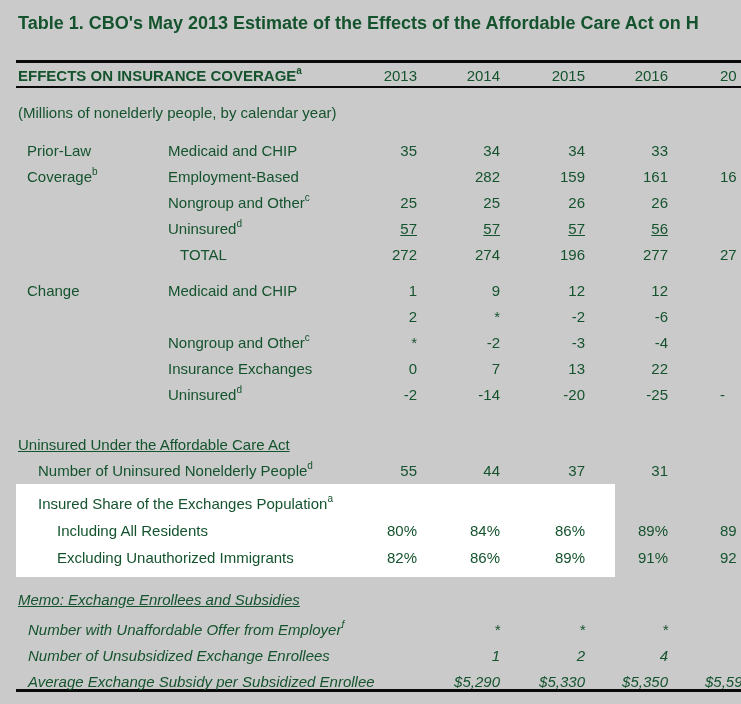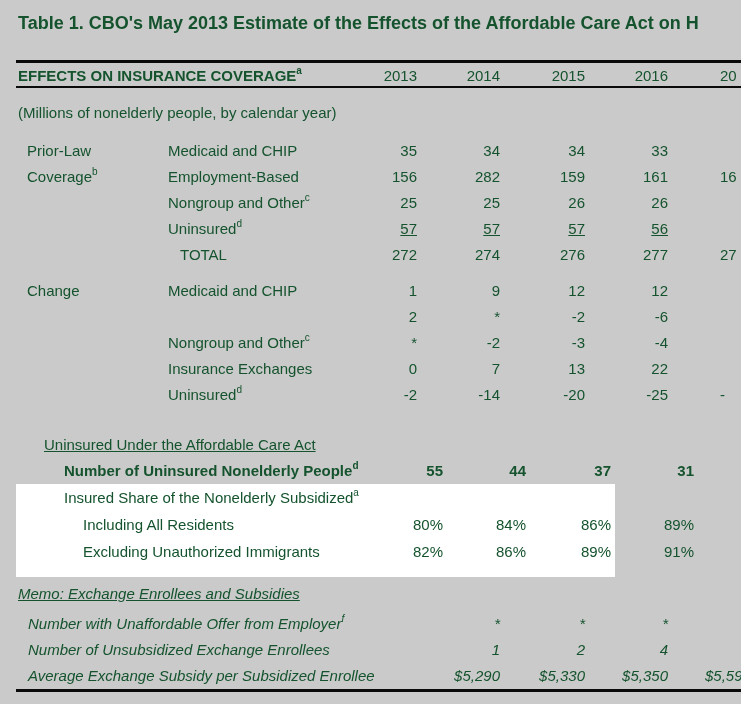--- a/index.html
+++ b/index.html
@@ -38,25 +38,25 @@
   .lbl.heading{left:18px;}
   .heading-text{text-decoration:underline;}
   sup{font-size:10px;line-height:0;position:relative;top:-1px;}
   .v{position:absolute;top:0;width:83px;text-align:right;white-space:nowrap;}
   .v1{left:334px;}
   .v2{left:417px;}
   .v3{left:502px;}
   .v4{left:585px;}
   .v5{left:668px;width:84px;text-align:left;padding-left:52px;box-sizing:content-box;}
   .sec-change{margin-top:10px;}
-  .sec-aca-uninsured{margin-top:24px;padding-left:26px;}
+  .sec-aca-uninsured{margin-top:24px;}
   .sec-aca-uninsured .row{height:27px;line-height:27px;}
   .sec-aca-uninsured .row:nth-child(1),
   .sec-aca-uninsured .row:nth-child(2){height:26px;line-height:26px;}
-  .sec-aca-uninsured .row:nth-child(2){font-weight:bold;}
+  .sec-aca-uninsured .row:nth-child(2){margin-bottom:6px;}
   .sec-memo{margin-top:16px;font-style:italic;}
   .sec-memo .row:nth-child(2){margin-top:4px;}
   .sec-memo .row:nth-child(4) .v5{padding-left:37px;}
   .sec-prior-law .row:nth-child(4) .v{text-decoration:underline;}
 </style>
 </head>
 <body>
 
 <div class="screen">
   <div class="title">Table 1. CBO's May 2013 Estimate of the Effects of the Affordable Care Act on H</div>
@@ -85,21 +85,20 @@
           <span class="lbl"><span>Medicaid and CHIP</span></span>
           <span class="v v1">35</span>
           <span class="v v2">34</span>
           <span class="v v3">34</span>
           <span class="v v4">33</span>
           <span class="v v5"></span>
         </div>
         <div class="row">
           <span class="g"><span>Coverage</span><sup>b</sup></span>
           <span class="lbl"><span>Employment-Based</span></span>
-          <span class="v v1">156</span>
           <span class="v v2">282</span>
           <span class="v v3">159</span>
           <span class="v v4">161</span>
           <span class="v v5">16</span>
         </div>
         <div class="row">
           <span class="lbl"><span>Nongroup and Other</span><sup>c</sup></span>
           <span class="v v1">25</span>
           <span class="v v2">25</span>
           <span class="v v3">26</span>
@@ -111,21 +110,21 @@
           <span class="v v1">57</span>
           <span class="v v2">57</span>
           <span class="v v3">57</span>
           <span class="v v4">56</span>
           <span class="v v5"></span>
         </div>
         <div class="row">
           <span class="lbl total"><span>TOTAL</span></span>
           <span class="v v1">272</span>
           <span class="v v2">274</span>
-          <span class="v v3">276</span>
+          <span class="v v3">196</span>
           <span class="v v4">277</span>
           <span class="v v5">27</span>
         </div>
       </div>
       <div class="section sec-change">
         <div class="row">
           <span class="g"><span>Change</span></span>
           <span class="lbl"><span>Medicaid and CHIP</span></span>
           <span class="v v1">1</span>
           <span class="v v2">9</span>
@@ -171,21 +170,21 @@
         </div>
         <div class="row">
           <span class="lbl l1"><span>Number of Uninsured Nonelderly People</span><sup>d</sup></span>
           <span class="v v1">55</span>
           <span class="v v2">44</span>
           <span class="v v3">37</span>
           <span class="v v4">31</span>
           <span class="v v5"></span>
         </div>
         <div class="row">
-          <span class="lbl l1"><span>Insured Share of the Nonelderly Subsidized</span><sup>a</sup></span>
+          <span class="lbl l1"><span>Insured Share of the Exchanges Population</span><sup>a</sup></span>
           <span class="v v1"></span>
           <span class="v v2"></span>
           <span class="v v3"></span>
           <span class="v v4"></span>
           <span class="v v5"></span>
         </div>
         <div class="row">
           <span class="lbl l2"><span>Including All Residents</span></span>
           <span class="v v1">80%</span>
           <span class="v v2">84%</span>

